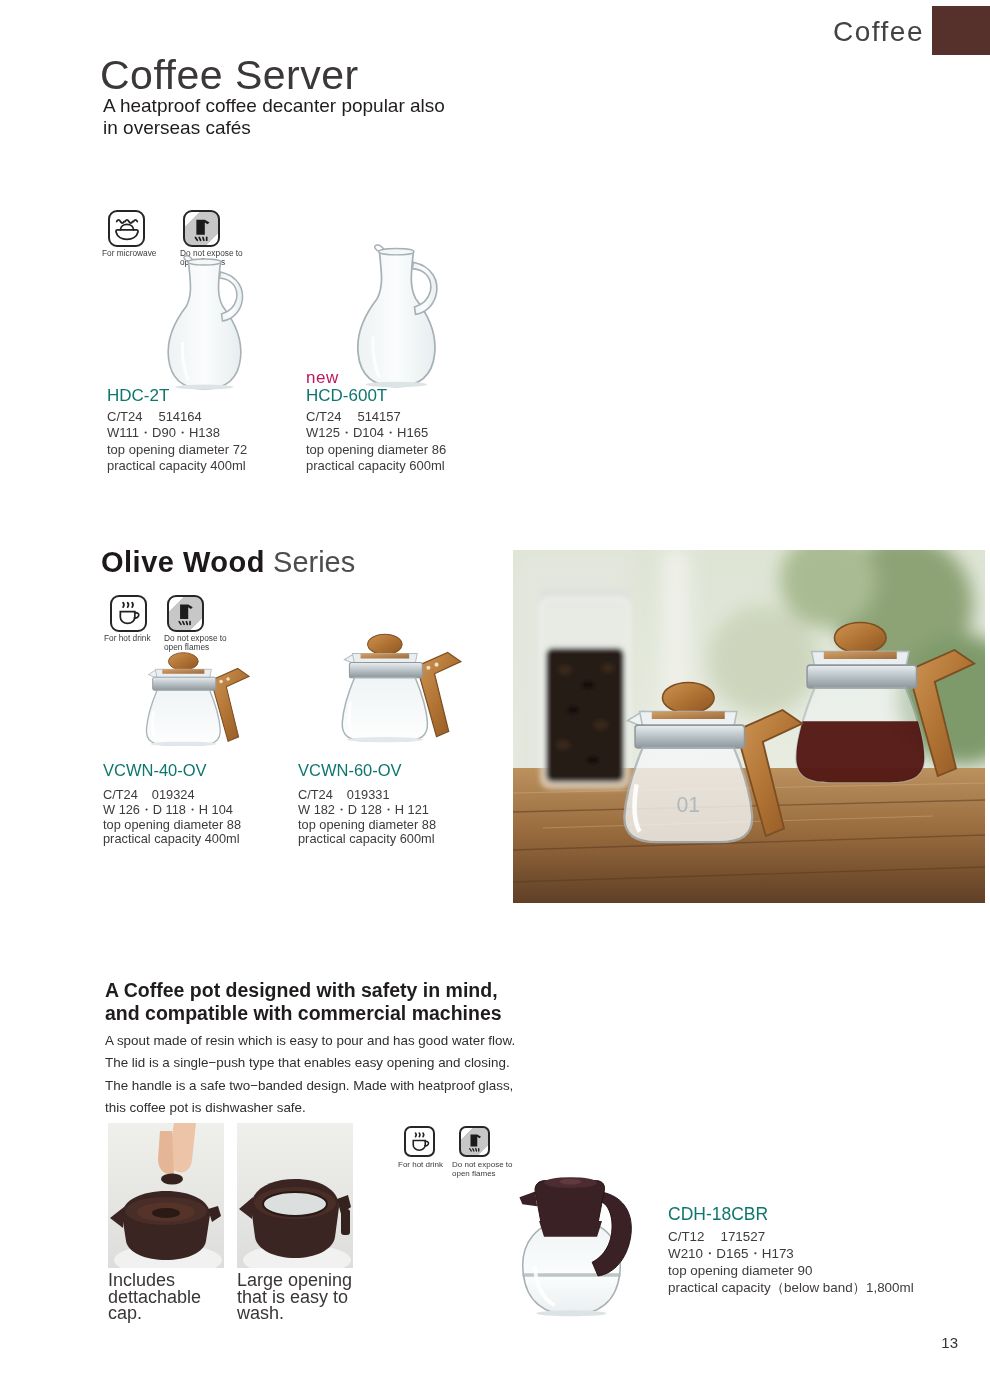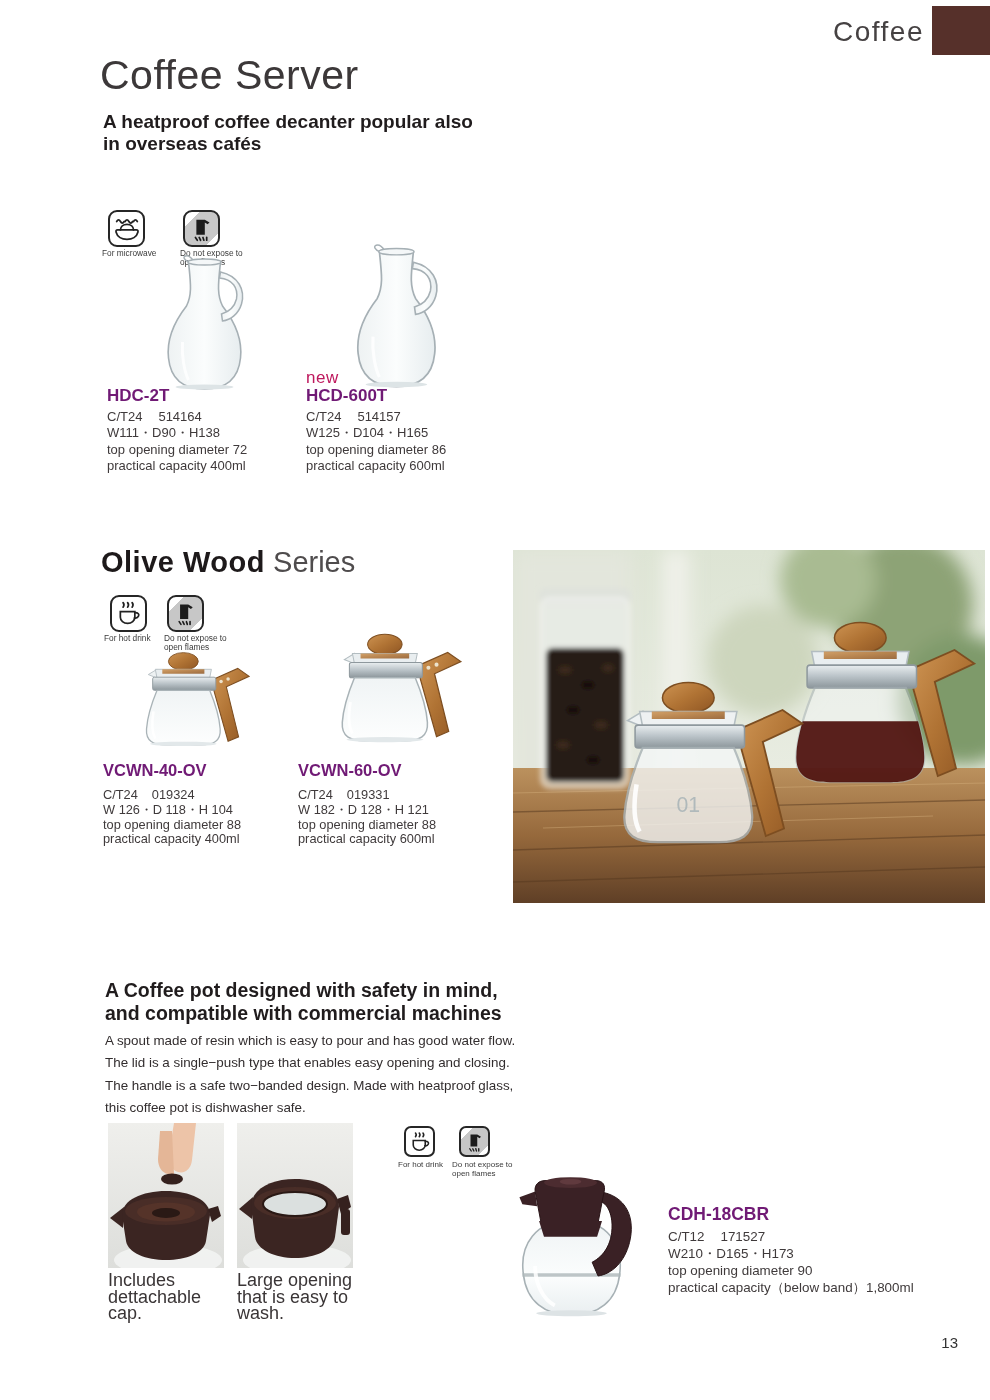--- a/index.html
+++ b/index.html
@@ -6,32 +6,32 @@
   #page{position:relative;width:990px;height:1400px;background:#ffffff;margin:0 auto;
         font-family:"Liberation Sans",sans-serif;color:#2b2627;overflow:hidden;}
   .abs{position:absolute;}
 
   
   .coffee-label{top:16px;right:66px;font-size:28px;font-weight:300;letter-spacing:1.5px;color:#454142;}
   .brown-square{left:932px;top:6px;width:58px;height:49px;}
 
   
   .s1-title{left:100px;top:52px;font-size:41px;font-weight:300;letter-spacing:0.5px;color:#3c3839;}
-  .s1-sub{left:103px;top:111px;font-size:19px;font-weight:700;line-height:21.5px;color:#201c1d;}
+  .s1-sub{left:103px;top:95px;font-size:19px;font-weight:400;line-height:21.5px;color:#201c1d;}
   .s1-body{left:103px;top:157px;font-size:12.3px;line-height:15px;color:#322d2e;}
 
   
   .icon-box{width:37px;height:37px;border:2.5px solid #262626;border-radius:9px;background:#fff;
             display:flex;align-items:center;justify-content:center;box-sizing:border-box;}
   .icon-box.striped{background:linear-gradient(315deg,#ffffff 18%,#c7c7c7 18%,#c7c7c7 78%,#ffffff 78%);}
   .icon-box.small{width:31px;height:31px;border-width:2px;border-radius:7px;}
   .icon-label{font-size:8.3px;line-height:9.3px;color:#3a3a3a;}
 
   
-  .prod-code{font-size:17px;font-weight:700;color:#701a75;}
+  .prod-code{font-size:17px;font-weight:400;color:#0f766e;}
   .new-tag{font-size:17px;font-weight:400;color:#be185d;letter-spacing:0.5px;}
   .spec{font-size:13px;line-height:16.4px;color:#3f3a3b;}
   .spec .ct{display:inline-block;margin-right:16px;}
   .spec2{font-size:12.8px;line-height:14.8px;color:#3f3a3b;}
 
   
   .s2-title{left:101px;top:546px;font-size:29px;color:#1d191a;}
   .s2-title .bold{font-weight:800;letter-spacing:0.5px;}
   .s2-title .light{font-weight:300;color:#4f4c4d;}
 

